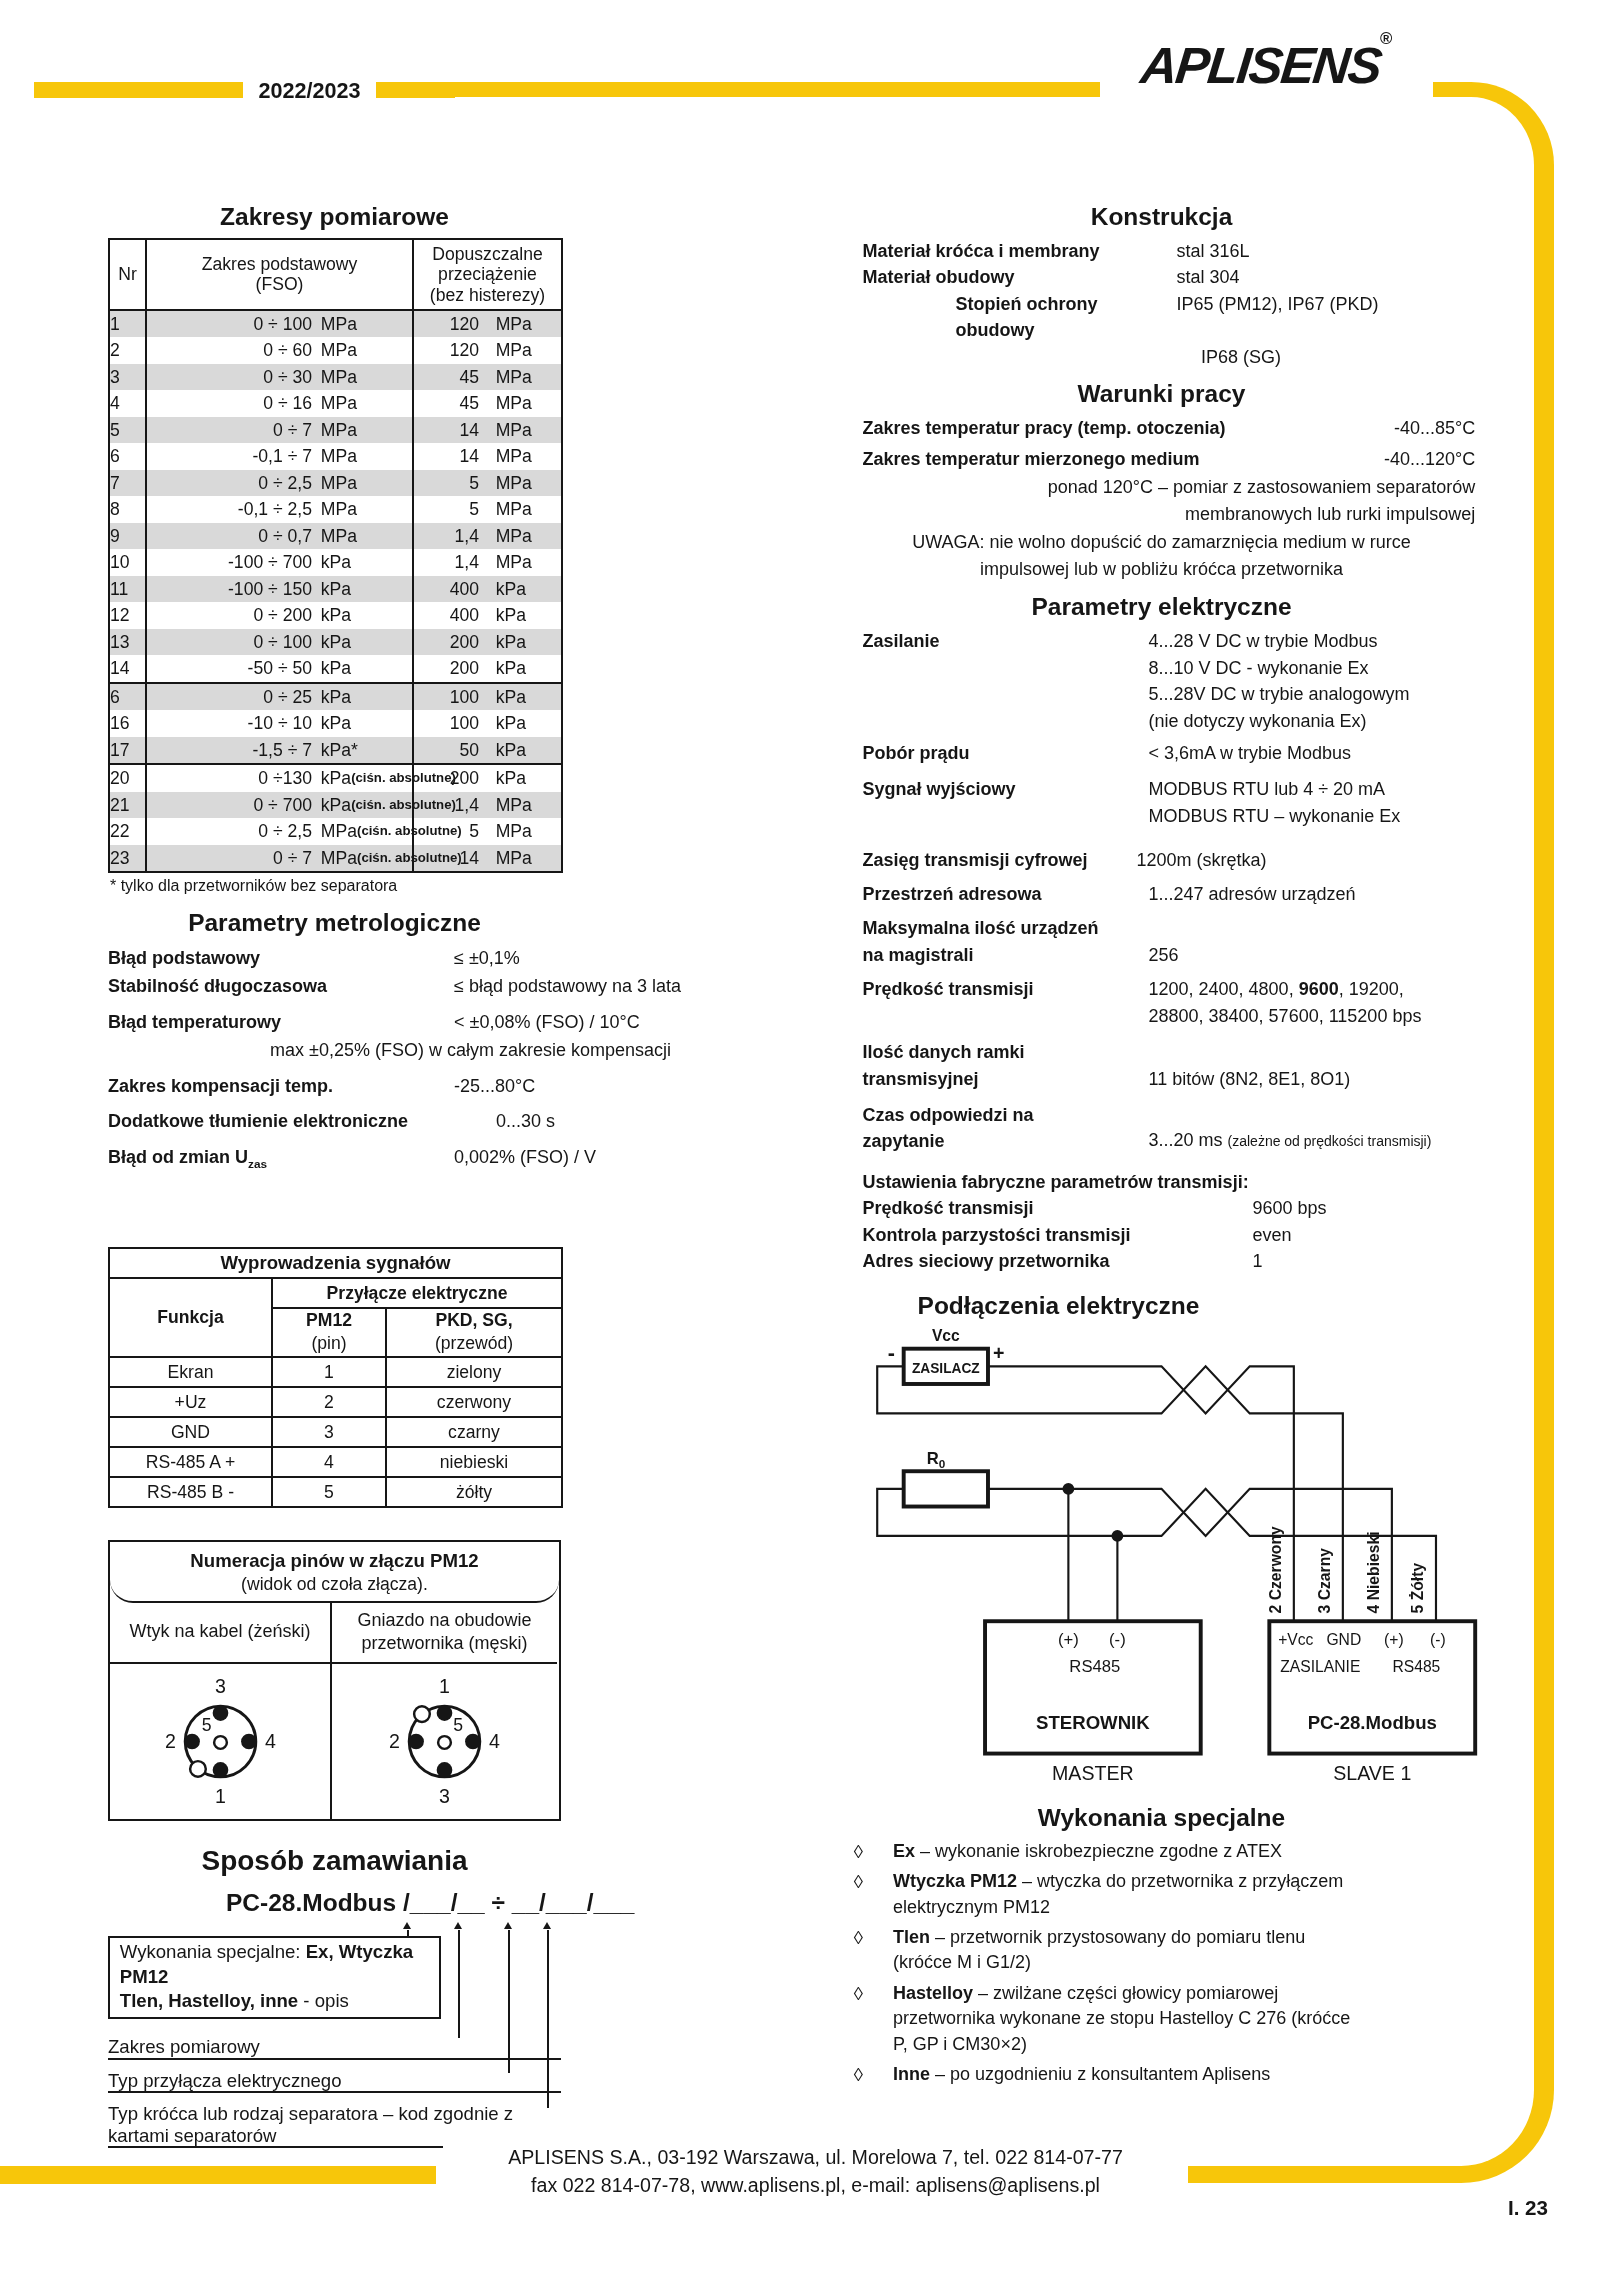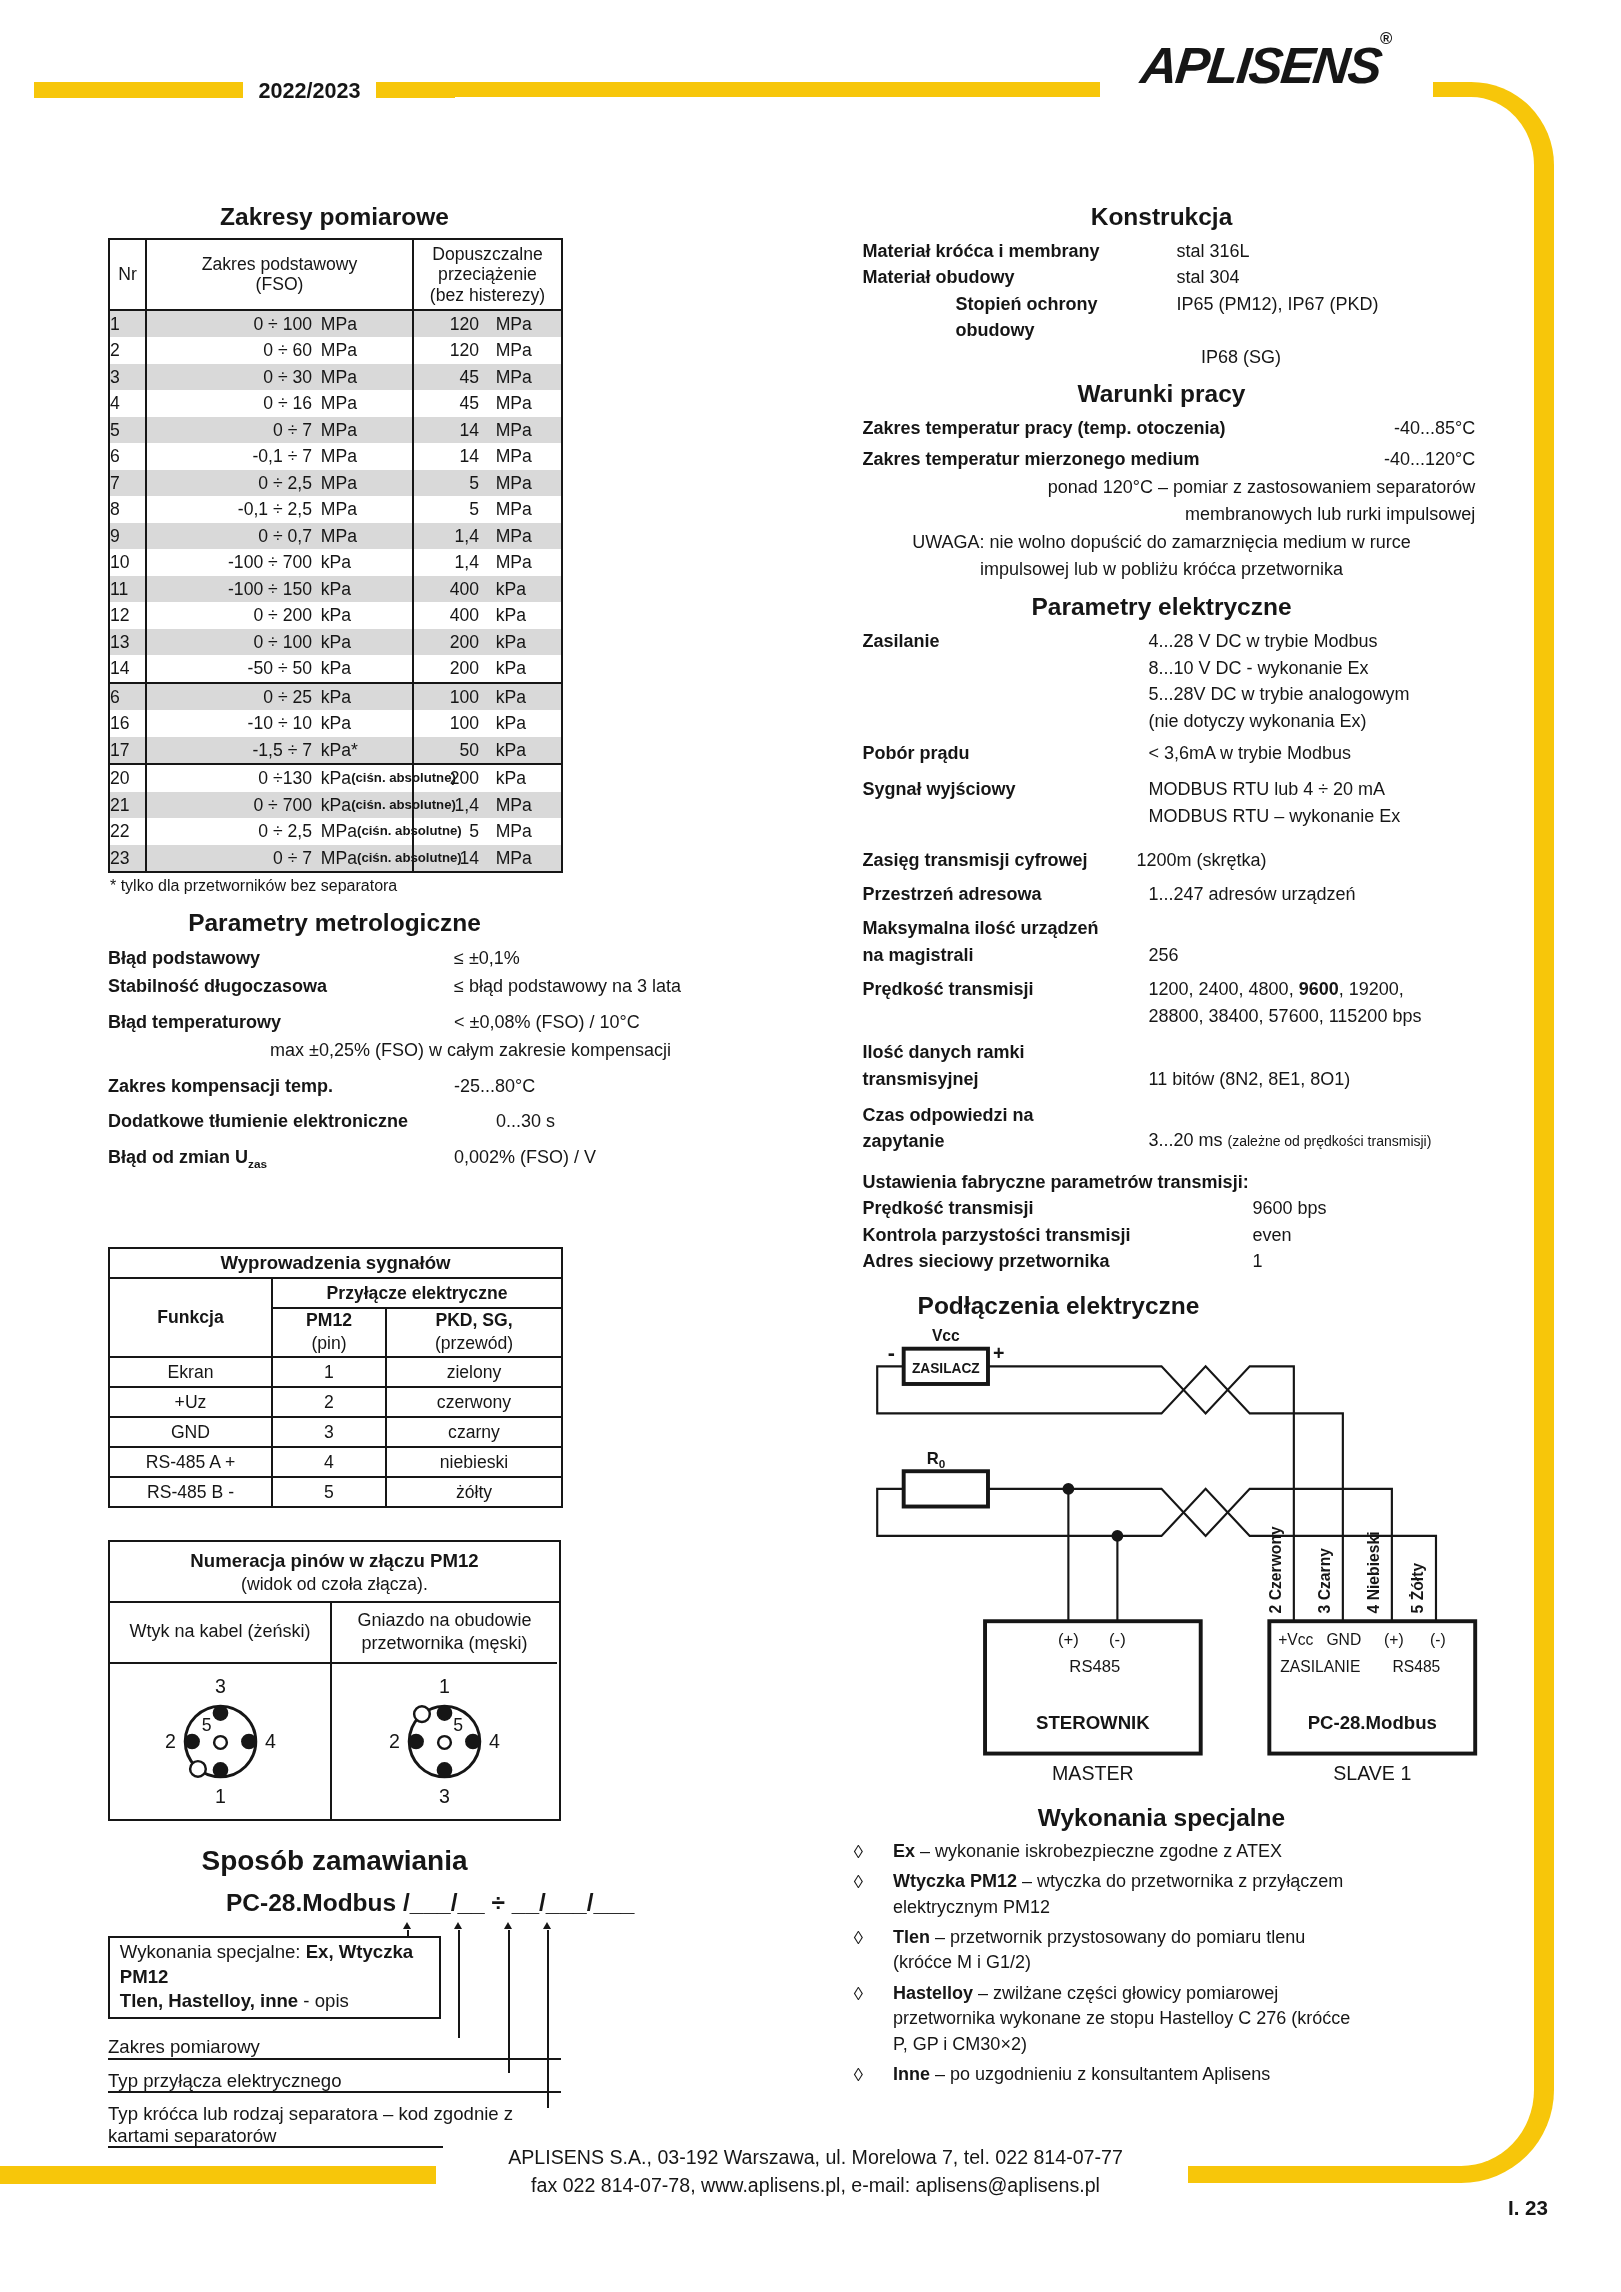--- a/index.html
+++ b/index.html
@@ -69,21 +69,21 @@
   table.signals th,table.signals td{border:2px solid var(--ink);padding:0;vertical-align:middle;}
   .sig-title{height:33px;font-size:18.6px;font-weight:bold;}
   .sig-group{height:29px;font-weight:bold;}
   .sig-sub{height:53px;font-weight:normal;}
   .sig-sub .b{font-weight:bold;display:block;line-height:23.5px;}
   .sig-sub .n{display:block;line-height:23.5px;}
   table.signals tbody td{height:28px;line-height:28px;}
 
   
   .pins{border:2.9px solid var(--ink);width:453px;margin-top:32px;}
-  .pins-head{border-bottom:2px solid var(--ink);text-align:center;padding:5.9px 0 3.9px 0;}
+  .pins-head{border-bottom:2px solid var(--ink);text-align:center;padding:5.9px 0 3.9px 0;border-radius:23px;}
   .pins-title{font-size:18.6px;font-weight:bold;line-height:25.5px;}
   .pins-sub{font-size:17.6px;line-height:23.5px;}
   .pins-cols{display:flex;}
   .pins-col1{width:222px;border-right:2px solid var(--ink);}
   .pins-col2{width:225px;}
   .pins-colhead{height:61px;border-bottom:2px solid var(--ink);display:flex;align-items:center;justify-content:center;
     text-align:center;font-size:18px;line-height:23.5px;padding:0 5.9px;}
   .pins-diagram{height:155px;display:flex;align-items:center;justify-content:center;}
   svg text{font-family:"Liberation Sans",sans-serif;fill:var(--ink);}
 

